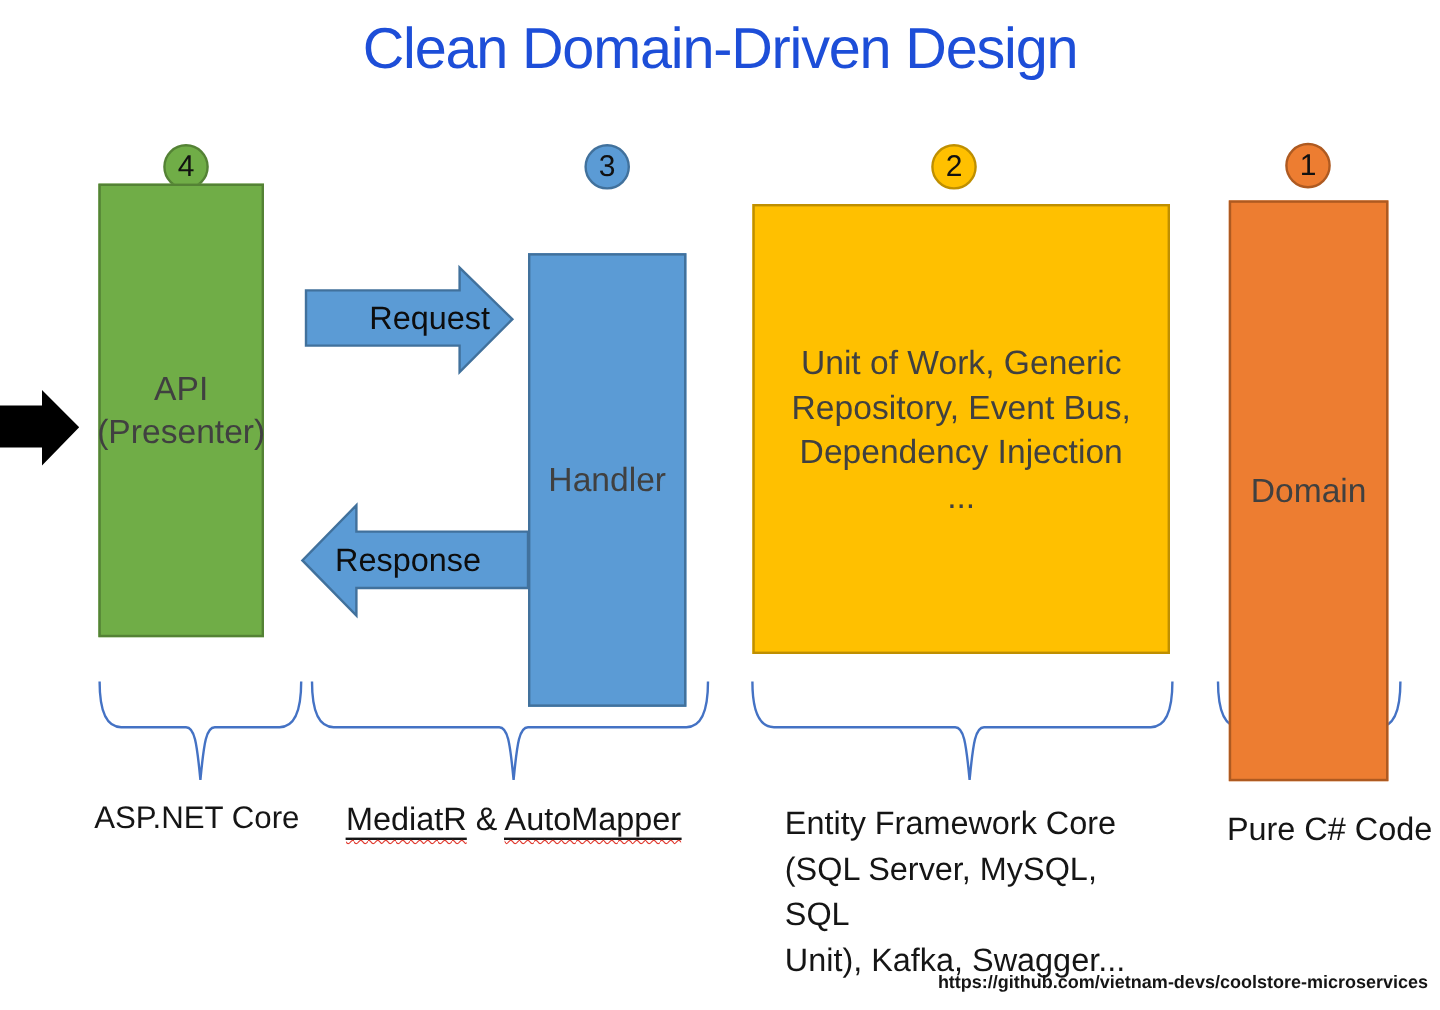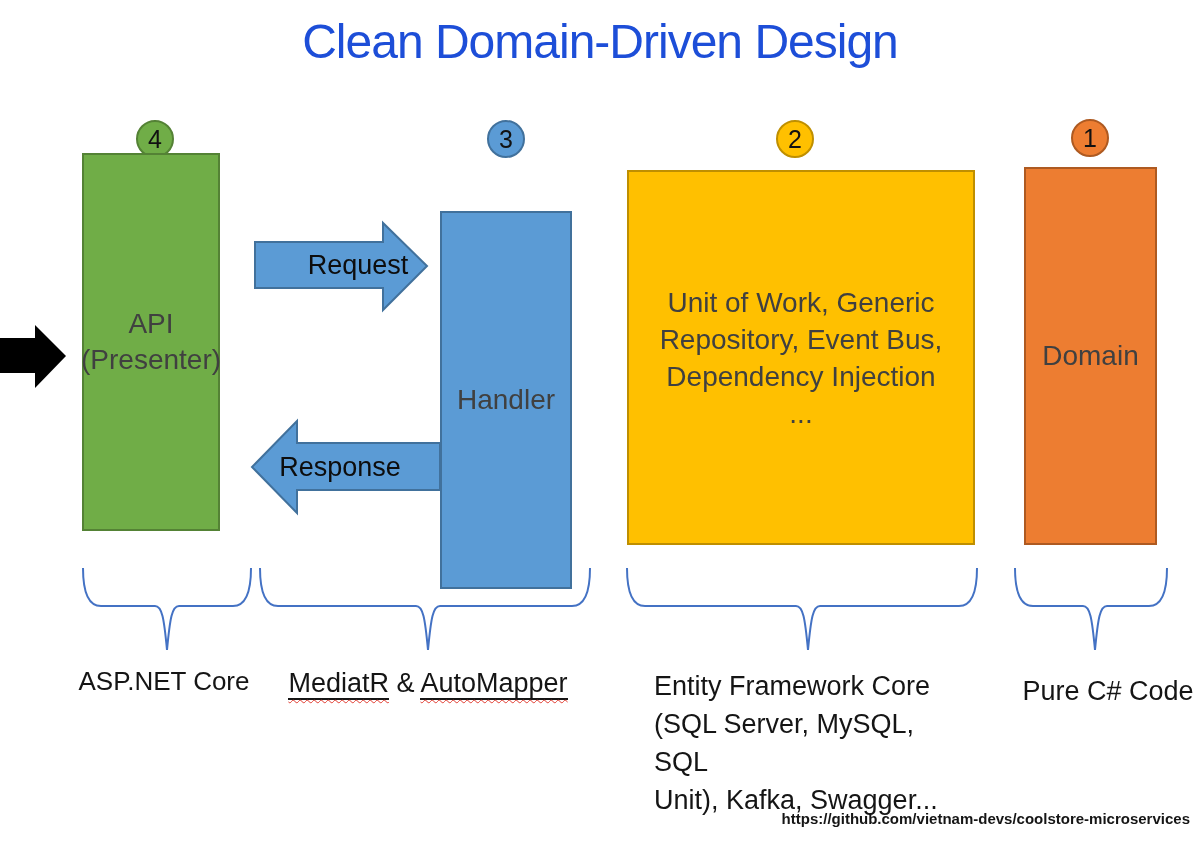--- a/index.html
+++ b/index.html
@@ -23,21 +23,21 @@
   #badge-infra{left:776px;top:120px;background:#FFC000;border-color:#BF8F00;}
   #badge-domain{left:1071px;top:119px;background:#ED7D31;border-color:#AE5A21;}
   .box{
     box-sizing:border-box;border:2px solid;
     display:flex;flex-direction:column;align-items:center;justify-content:center;
     text-align:center;font-size:28px;line-height:36px;color:#404040;
   }
   #box-api{left:82px;top:153px;width:138px;height:378px;background:#70AD47;border-color:#548235;}
   #box-handler{left:440px;top:167px;width:132px;height:378px;background:#5B9BD5;border-color:#41719C;margin-top:44px;}
   #box-infra{left:627px;top:170px;width:348px;height:375px;background:#FFC000;border-color:#BF8F00;line-height:37px;}
-  #box-domain{left:1024px;top:167px;width:133px;height:378px;background:#ED7D31;border-color:#AE5A21;}
+  #box-domain{left:1024px;top:167px;width:133px;height:484px;background:#ED7D31;border-color:#AE5A21;}
   .arrow-label{
     display:flex;align-items:center;justify-content:center;
     font-size:27px;color:#0d0d0d;
   }
   #request-label{left:255px;top:242px;width:150px;height:46px;padding-left:28px;}
   #response-label{left:256px;top:444px;width:168px;height:46px;}
   .caption{font-size:26px;color:#151515;}
   #caption-asp{left:74px;top:666px;width:180px;text-align:center;}
   #caption-mediatr{left:258px;top:668px;width:340px;text-align:center;font-size:27px;}
   #caption-ef{left:654px;top:667px;width:320px;text-align:left;font-size:27px;line-height:38px;}

